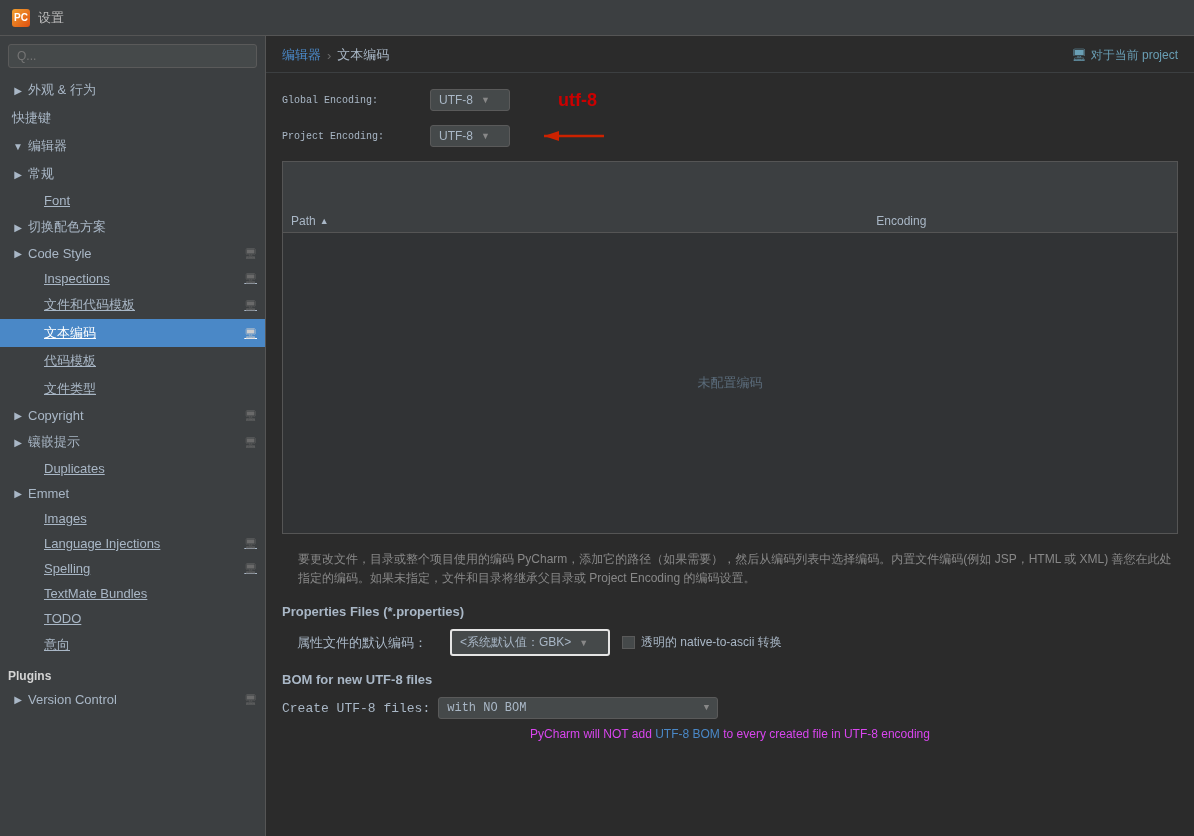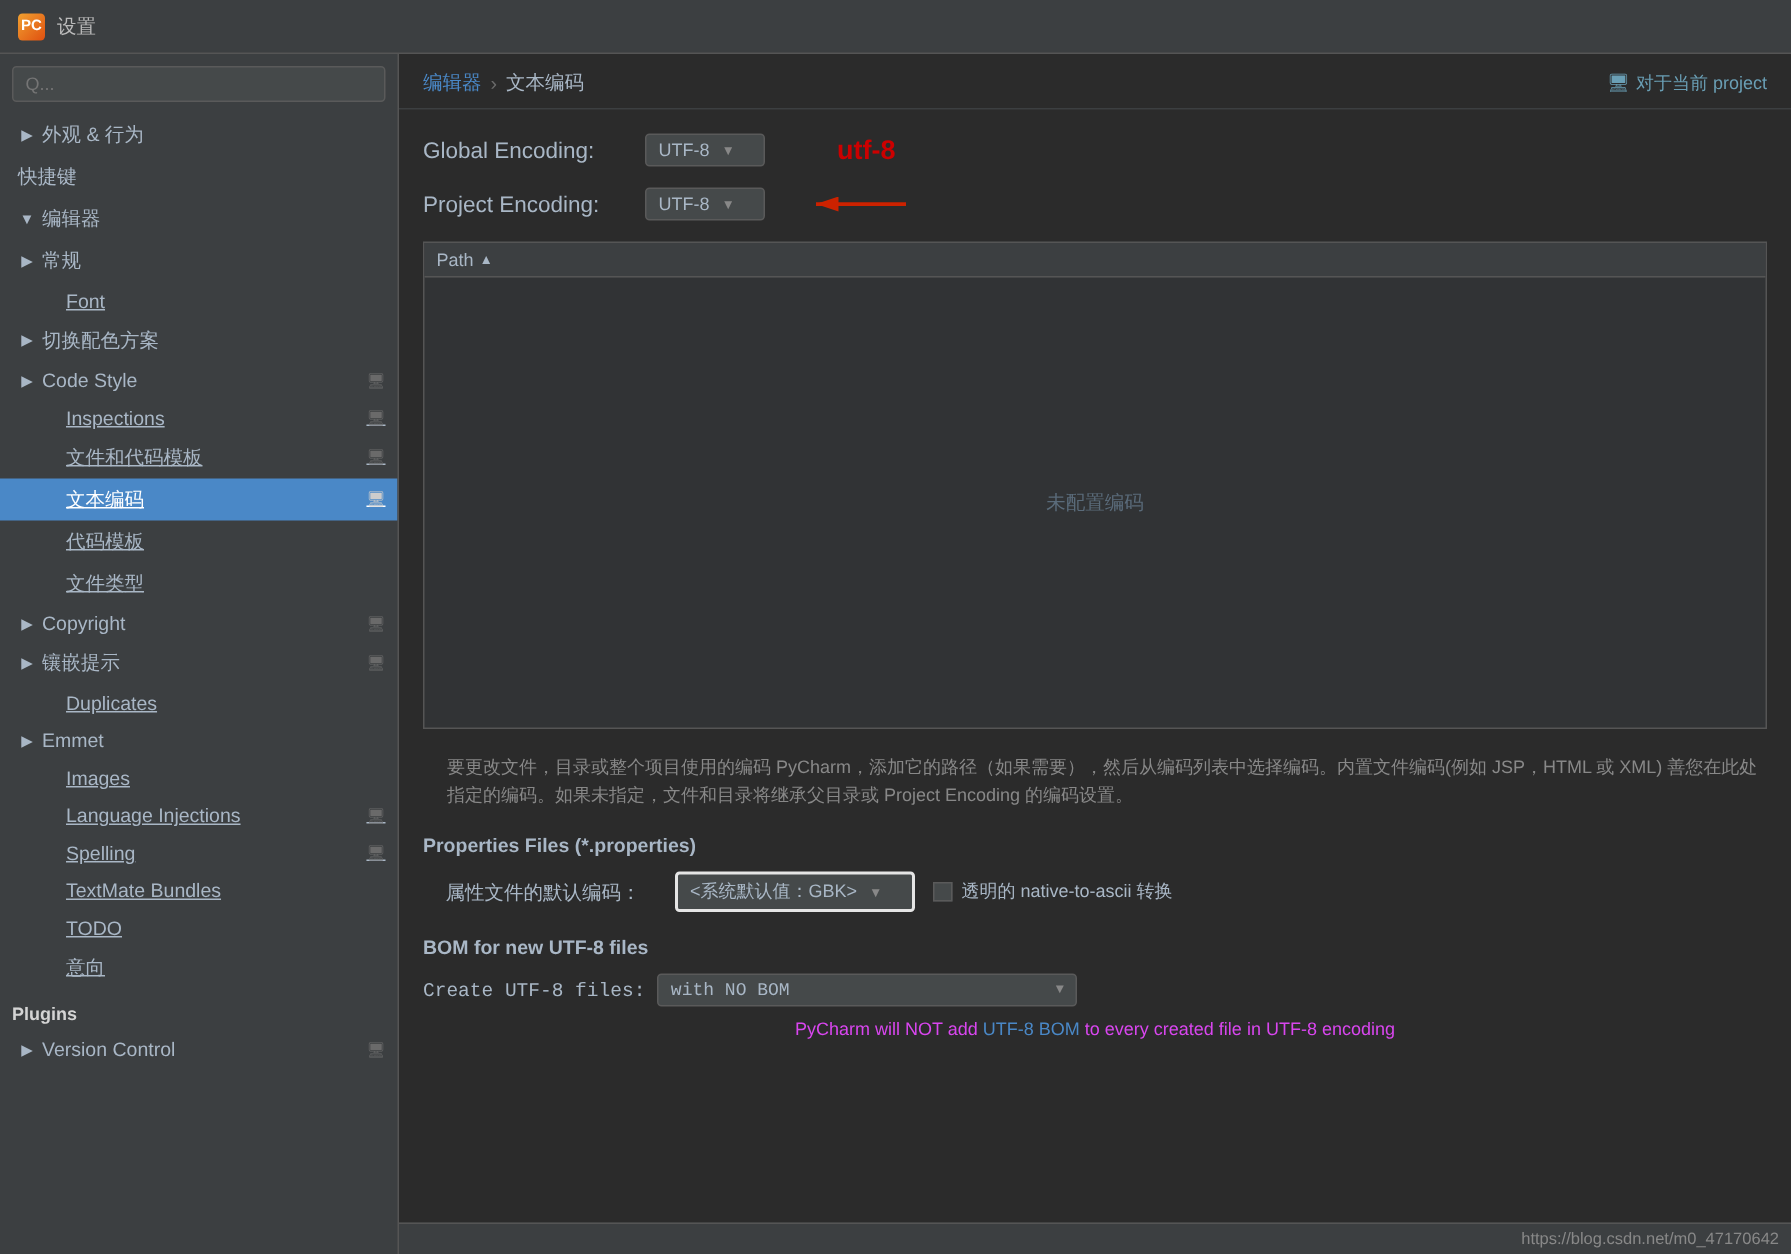--- a/index.html
+++ b/index.html
@@ -153,21 +153,22 @@
     }
     .form-row {
       display: flex;
       align-items: center;
       margin-bottom: 10px;
       gap: 8px;
     }
     .form-label {
       color: #a9b7c6;
       min-width: 140px;
-      font-size: 15px;
+      font-size: 10px;
+      font-family: Liberation Mono, monospace;
     }
     .select-dropdown {
       background: #45494a;
       border: 1px solid #5a5a5a;
       color: #a9b7c6;
       padding: 3px 8px;
       border-radius: 3px;
       font-size: 12px;
       cursor: pointer;
       display: flex;
@@ -197,20 +198,21 @@
       background: #3c3f41;
       border-bottom: 1px solid #555;
       padding: 4px 8px;
     }
     .table-header-cell {
       color: #a9b7c6;
       font-size: 12px;
       display: flex;
       align-items: center;
       gap: 4px;
+      margin-top: 48px;
     }
     .table-header-cell.path { flex: 2; }
     .table-header-cell.encoding { flex: 1; }
     .table-empty {
       height: 300px;
       display: flex;
       align-items: center;
       justify-content: center;
       color: #5a6b7a;
       font-size: 13px;
@@ -496,20 +498,23 @@
           <line x1="78" y1="15" x2="18" y2="15" stroke="#cc2200" stroke-width="2.5" marker-end="url(#arrowhead)"></line>
         </svg>
       </div>
 
       <div class="table-container">
         <div class="table-header">
           <div class="table-header-cell path">
             <span>Path</span>
             <span style="font-size:9px;">▲</span>
           </div>
+          <div class="table-header-cell encoding">
+            <span>Encoding</span>
+          </div>
         </div>
         <div class="table-empty">未配置编码</div>
       </div>
 
       <div class="hint-text">要更改文件，目录或整个项目使用的编码 PyCharm，添加它的路径（如果需要），然后从编码列表中选择编码。内置文件编码(例如 JSP，HTML 或 XML) 善您在此处指定的编码。如果未指定，文件和目录将继承父目录或 Project Encoding 的编码设置。</div>
 
       <div class="section-title">Properties Files (*.properties)</div>
       <div class="form-row-props">
         <span class="props-label">属性文件的默认编码：</span>
         <div class="select-wide">
@@ -531,16 +536,15 @@
         </div>
         <div class="bom-notice">
           <span>PyCharm will NOT add</span>
           <span style="color:#4a88c7;">UTF-8 BOM</span>
           <span>to every created file in UTF-8 encoding</span>
         </div>
       </div>
 
     </div>
 
-    <div class="footer-url">https://blog.csdn.net/m0_47170642</div>
 
   </div>
 </div>
 
 </body></html>

